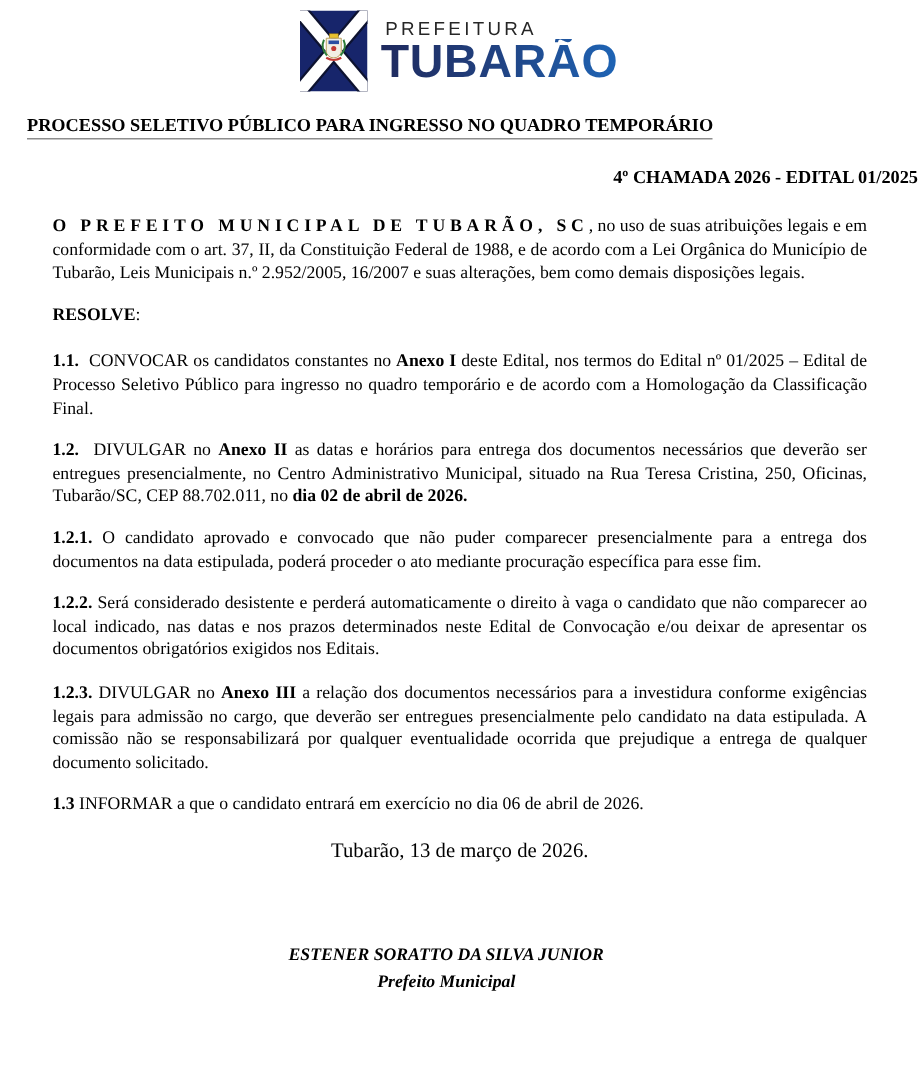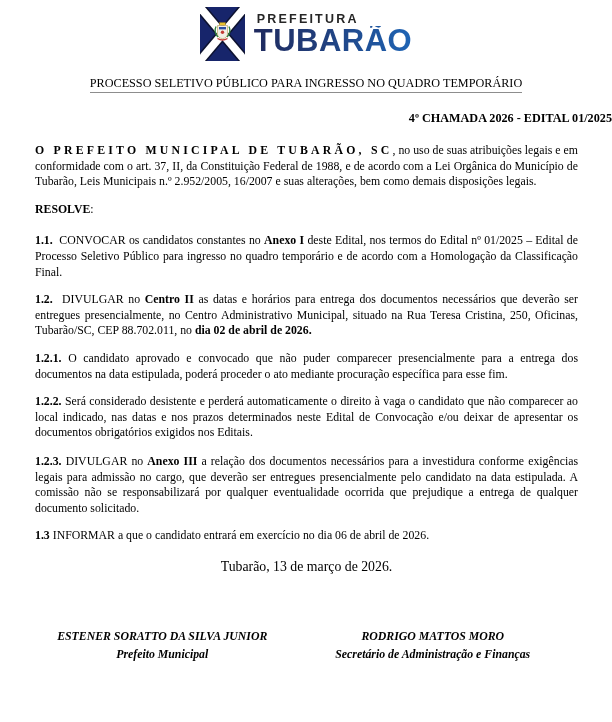--- a/index.html
+++ b/index.html
@@ -6,35 +6,35 @@
   html,body { background:#ffffff; }
   .page {
     width:612px; height:722px; margin:0 auto; background:#ffffff;
     font-family:"Liberation Serif", serif; color:#000; overflow:hidden; position:relative;
   }
   
   .logo-row { display:flex; justify-content:center; align-items:center; padding-top:7px; }
   .flag { width:45px; height:54px; display:block; }
   .logo-text { margin-left:9px; }
   .logo-prefeitura {
-    font-family:"Liberation Sans", sans-serif; font-weight:700; font-size:12.5px;
+    font-family:"Liberation Sans", sans-serif; font-weight:400; font-size:12.5px;
     letter-spacing:2.2px; color:#262626; margin-left:3px;
   }
   .logo-city {
     font-family:"Liberation Sans", sans-serif; font-weight:700; font-size:31px;
     line-height:30px; letter-spacing:0.5px; color:#1c3f8f;text-decoration:underline;
   }
   @supports (-webkit-background-clip: text) {
     .logo-city {
       background:linear-gradient(90deg,#1f2a5e 0%, #21407e 45%, #1e64b5 100%);
       -webkit-background-clip:text; background-clip:text; color:transparent;
     }
   }
   
-  .title { margin:15px 18px 0; text-align:center; font-size:12.2px; font-weight:400; }
+  .title { margin:15px 18px 0; font-size:12.2px; font-weight:700; }
   .title .u { border-bottom:1px solid #8d8d8d; padding-bottom:2px; }
   .subtitle { margin:20px 0 0; text-align:right; font-size:12.2px; font-weight:700; }
   
   .content { margin:17px 34px 0 35px; font-size:11.8px; line-height:15.6px; text-align:justify; }
   .para { margin:0 0 12px; }
   .para.resolve { margin-bottom:16px; }
   .b  { font-weight:700; }
   .ls { letter-spacing:3.2px; }
   .center { text-align:center; margin-top:14px; }
   .dateline { font-size:13.8px; margin-top:15px; }
@@ -73,32 +73,28 @@
   </header>
 
   <h1 class="title"><span class="u">PROCESSO SELETIVO PÚBLICO PARA INGRESSO NO QUADRO TEMPORÁRIO</span></h1>
 
   <h2 class="subtitle">4º CHAMADA 2026 - EDITAL 01/2025</h2>
 
   <main class="content">
     <p class="para"><span class="b ls">O PREFEITO MUNICIPAL DE TUBARÃO, SC</span><span>, no uso de suas atribuições legais e em conformidade com o art. 37, II, da Constituição Federal de 1988, e de acordo com a Lei Orgânica do Município de Tubarão, Leis Municipais n.º 2.952/2005, 16/2007 e suas alterações, bem como demais disposições legais.</span></p>
     <p class="para resolve"><span class="b">RESOLVE</span><span>:</span></p>
     <p class="para"><span class="b">1.1.</span><span>&nbsp; CONVOCAR os candidatos constantes no </span><span class="b">Anexo I</span><span> deste Edital, nos termos do Edital nº 01/2025 – Edital de Processo Seletivo Público para ingresso no quadro temporário e de acordo com a Homologação da Classificação Final.</span></p>
-    <p class="para"><span class="b">1.2.</span><span>&nbsp; DIVULGAR no </span><span class="b">Centro II</span><span> as datas e horários para entrega dos documentos necessários que deverão ser entregues presencialmente, no Centro Administrativo Municipal, situado na Rua Teresa Cristina, 250, Oficinas, Tubarão/SC, CEP 88.702.011, no </span><span class="b">dia 02 de abril de 2026.</span></p>
+    <p class="para"><span class="b">1.2.</span><span>&nbsp; DIVULGAR no </span><span class="b">Anexo II</span><span> as datas e horários para entrega dos documentos necessários que deverão ser entregues presencialmente, no Centro Administrativo Municipal, situado na Rua Teresa Cristina, 250, Oficinas, Tubarão/SC, CEP 88.702.011, no </span><span class="b">dia 02 de abril de 2026.</span></p>
     <p class="para" style="margin-bottom:12px;font-family:Liberation Serif, serif;"><span class="b">1.2.1.</span><span> O candidato aprovado e convocado que não puder comparecer presencialmente para a entrega dos documentos na data estipulada, poderá proceder o ato mediante procuração específica para esse fim.</span></p>
     <p class="para" style="margin-bottom:13px;"><span class="b">1.2.2.</span><span> Será considerado desistente e perderá automaticamente o direito à vaga o candidato que não comparecer ao local indicado, nas datas e nos prazos determinados neste Edital de Convocação e/ou deixar de apresentar os documentos obrigatórios exigidos nos Editais.</span></p>
     <p class="para"><span class="b">1.2.3.</span><span> DIVULGAR no </span><span class="b">Anexo III</span><span> a relação dos documentos necessários para a investidura conforme exigências legais para admissão no cargo, que deverão ser entregues presencialmente pelo candidato na data estipulada. A comissão não se responsabilizará por qualquer eventualidade ocorrida que prejudique a entrega de qualquer documento solicitado.</span></p>
     <p class="para" style="margin-bottom:0;"><span class="b">1.3</span><span> INFORMAR a que o candidato entrará em exercício no dia 06 de abril de 2026.</span></p>
 
     <p class="center dateline">Tubarão, 13 de março de 2026.</p>
 
     <div class="signatures">
       <div class="sig">
         <div class="sig-name">ESTENER SORATTO DA SILVA JUNIOR</div>
         <div class="sig-role">Prefeito Municipal</div>
       </div>
-      <div class="sig">
-        <div class="sig-name">RODRIGO MATTOS MORO</div>
-        <div class="sig-role">Secretário de Administração e Finanças</div>
-      </div>
     </div>
   </main>
 </div>
 
 </body></html>

